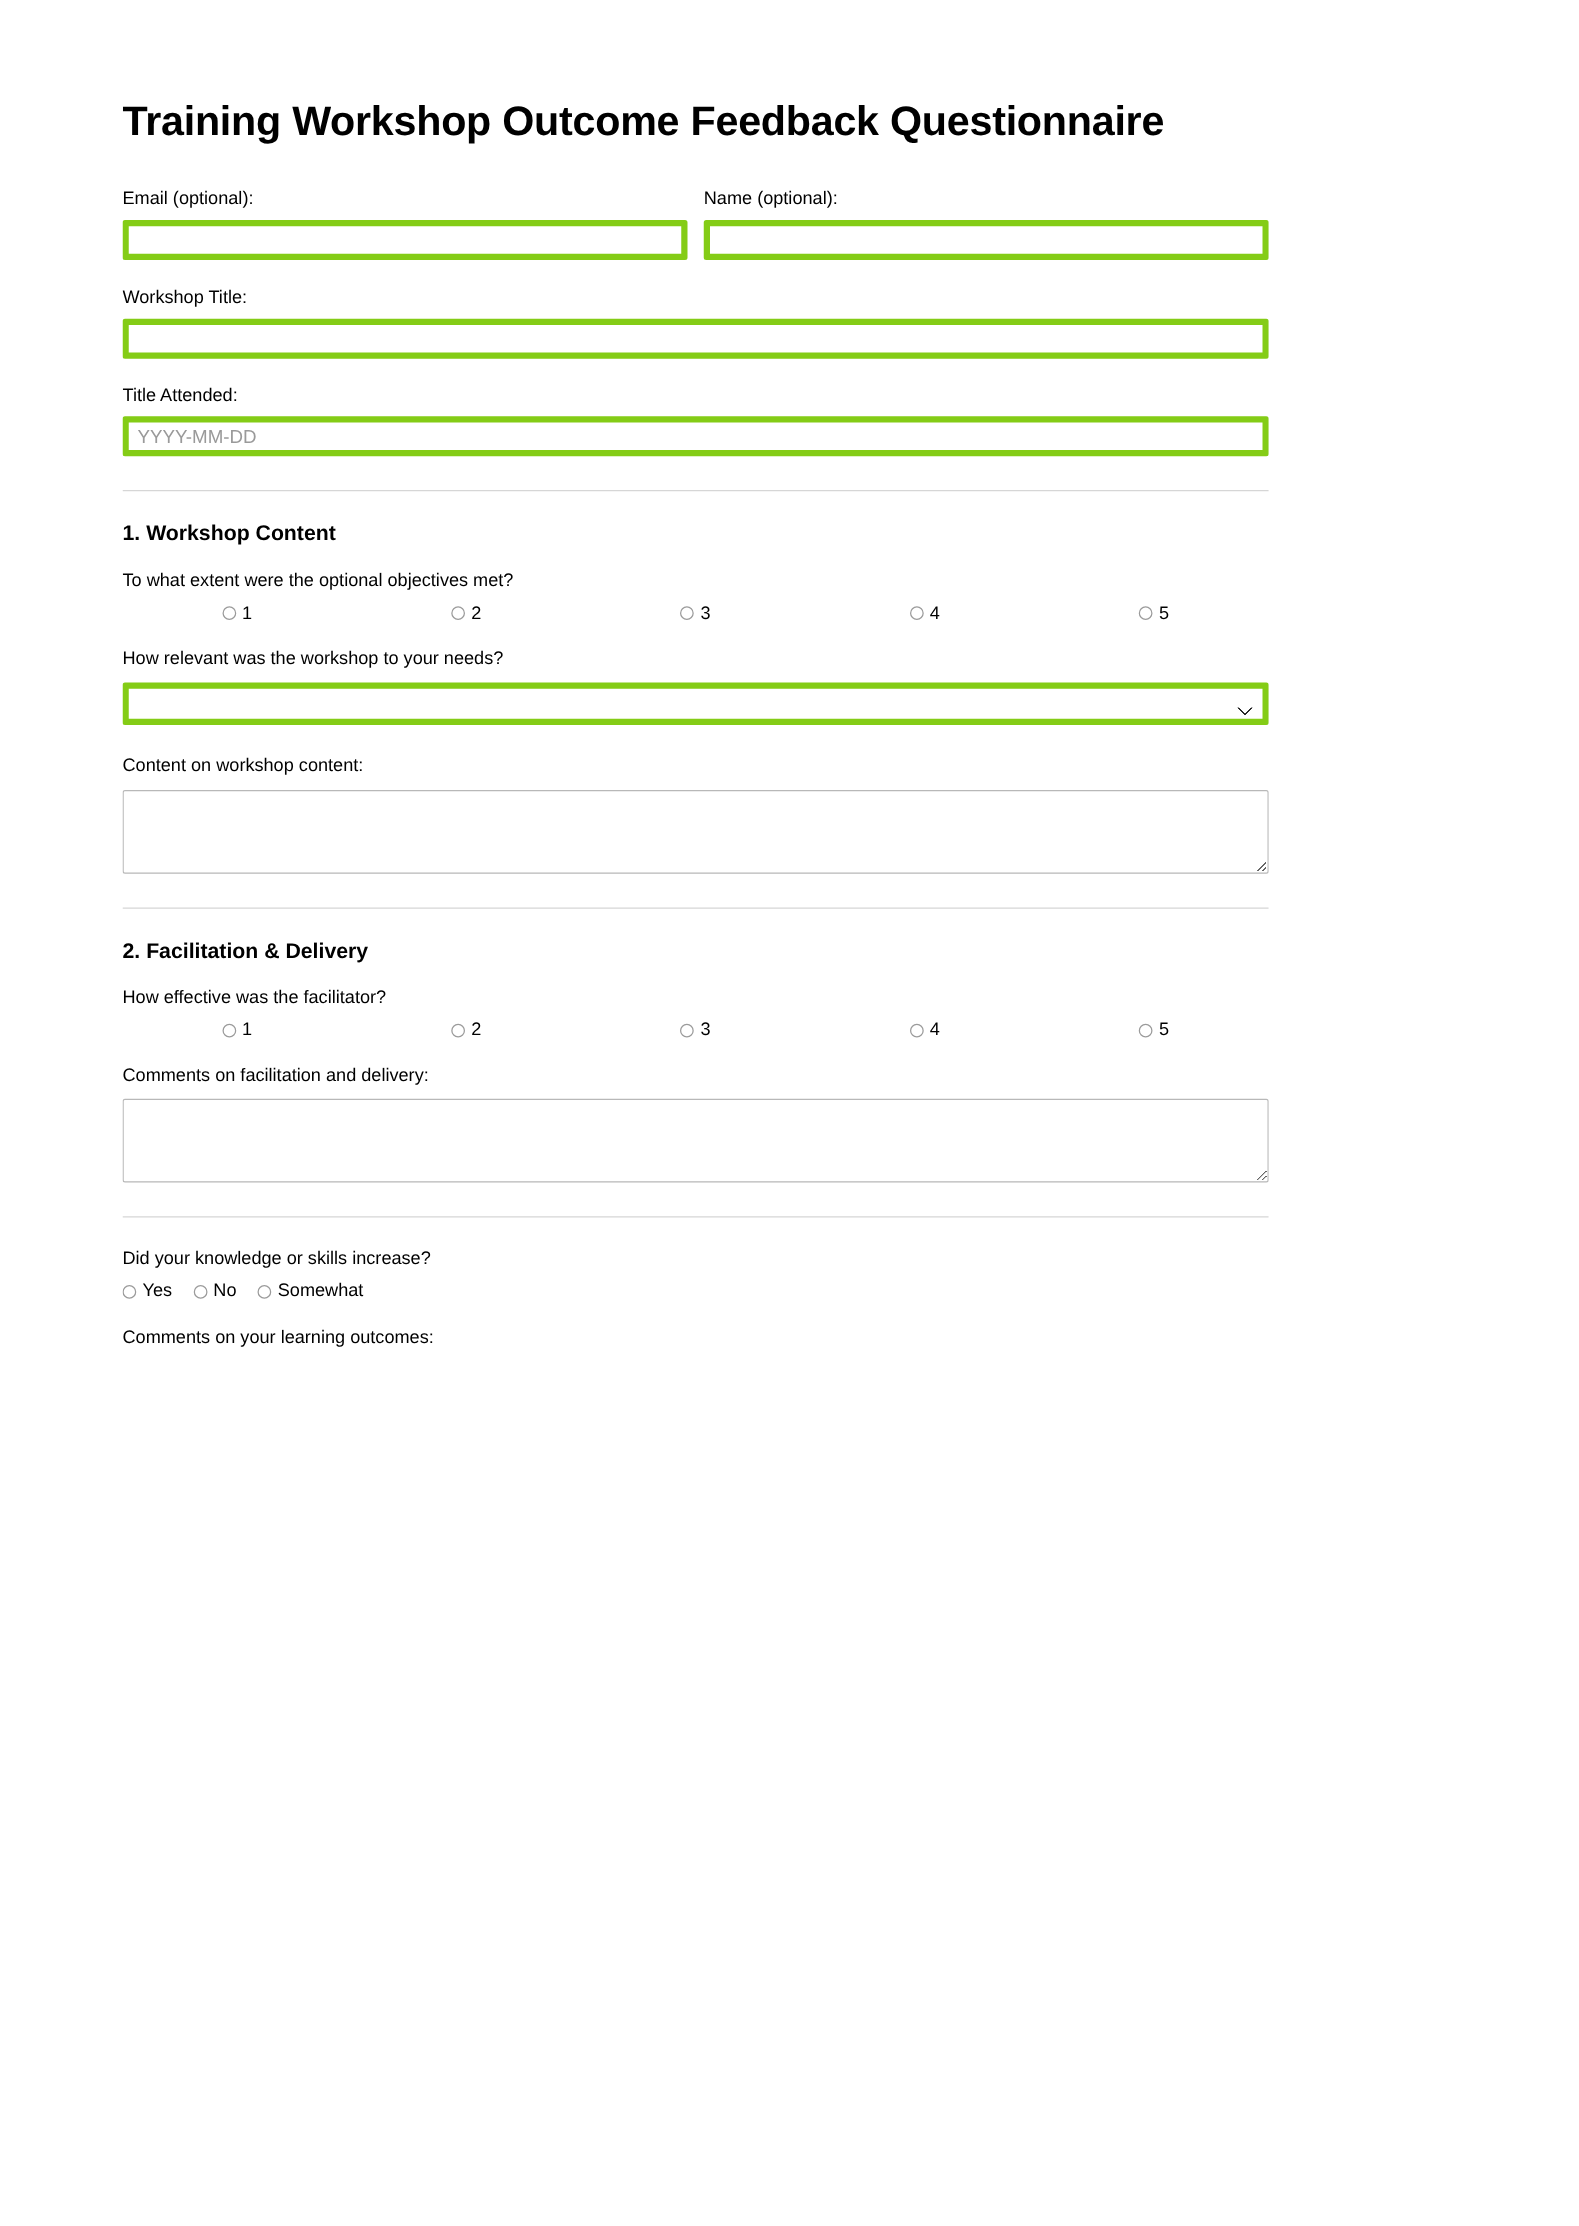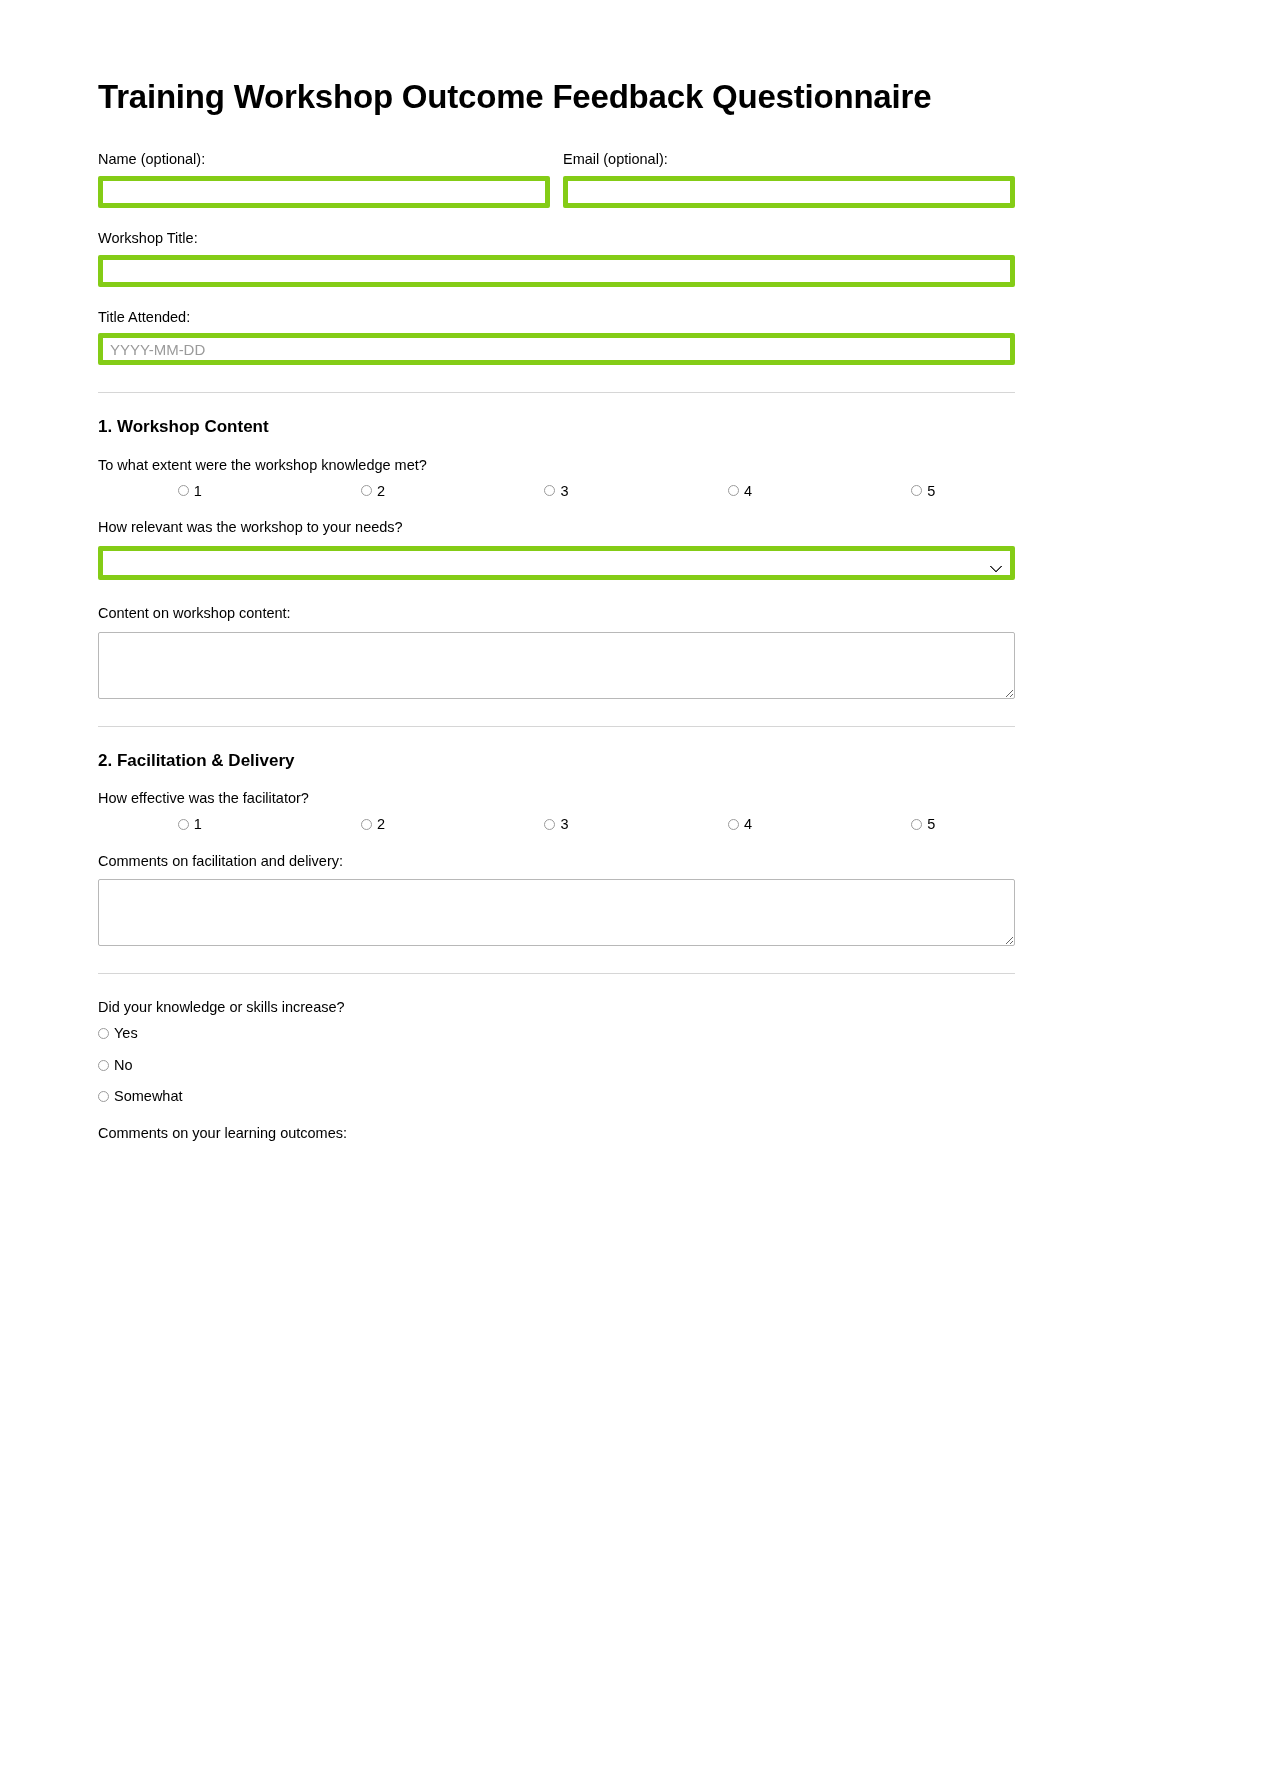--- a/index.html
+++ b/index.html
@@ -124,24 +124,23 @@
     align-items: center;
     justify-content: center;
     gap: 5px;
     font-size: 14.5px;
     line-height: 1;
   }
   .scale-cell .scale-label { color: #000; }
 
   .inline-row {
     display: flex;
-    align-items: flex-start;
+    align-items: center;
     gap: 17px;
     margin: 0 0 20px 0;
-    flex-direction: column;
   }
   .inline-opt {
     display: flex;
     align-items: center;
     gap: 5px;
     font-size: 14.5px;
     line-height: 1;
   }
 
   input[type="radio"] {
@@ -167,45 +166,45 @@
 </head>
 <body>
 
 <div class="page">
   <div class="content">
 
     <h1 class="form-title">Training Workshop Outcome Feedback Questionnaire</h1>
 
     <div class="row-two">
       <div class="col">
+        <label class="field-label">Email (optional):</label>
+        <input class="text-input" type="text" value="" style="">
+      </div>
+      <div class="col">
         <label class="field-label">Name (optional):</label>
-        <input class="text-input" type="text" value="" style="">
-      </div>
-      <div class="col">
-        <label class="field-label">Email (optional):</label>
         <input class="text-input" type="text" value="" style="">
       </div>
     </div>
 
     <div class="block">
       <label class="field-label">Workshop Title:</label>
       <input class="text-input" type="text" value="" style="">
     </div>
 
     <div class="block">
       <label class="field-label">Title Attended:</label>
       <input class="text-input" type="text" placeholder="YYYY-MM-DD" style="">
     </div>
 
     <hr class="sep">
 
     <div class="sec-block">
       <h2 class="section-title">1. Workshop Content</h2>
 
-      <span class="q-label">To what extent were the workshop knowledge met?</span>
+      <span class="q-label">To what extent were the optional objectives met?</span>
       <div class="scale-row">
         <div class="scale-cell">
           <input type="radio" name="objectives" style="">
           <span class="scale-label">1</span>
         </div>
         <div class="scale-cell">
           <input type="radio" name="objectives" style="">
           <span class="scale-label">2</span>
         </div>
         <div class="scale-cell">

